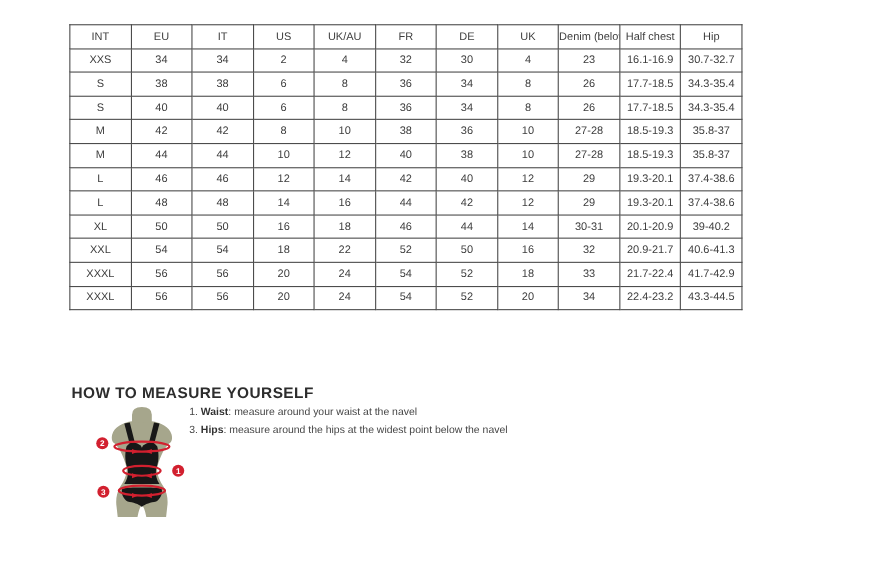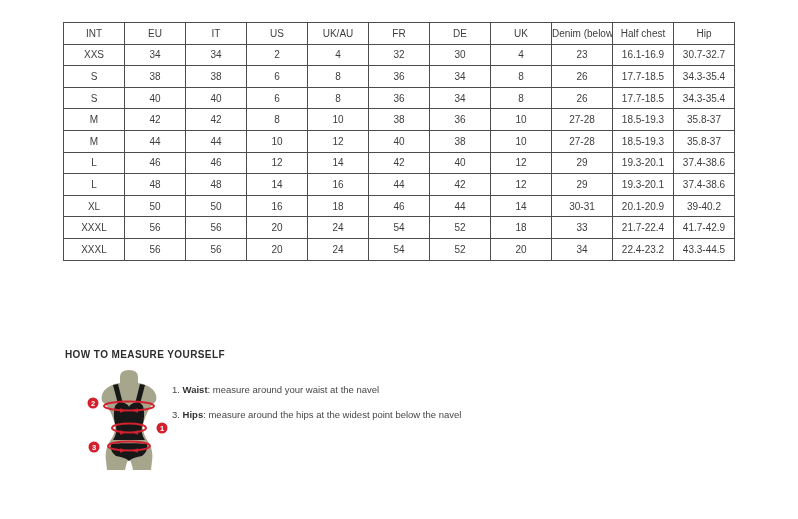--- a/index.html
+++ b/index.html
@@ -3,41 +3,41 @@
 <meta charset="utf-8">
 <style>
   html,body { margin:0; padding:0; }
   body {
     width:798px; height:519px; background:#ffffff; position:relative;
     font-family:"Liberation Sans", sans-serif; overflow:hidden;
   }
 
   
   .size-table {
-    position:absolute; left:63px; top:22px; width:672px;
+    position:absolute; left:63px; top:22px; width:612px;
     border-collapse:collapse; table-layout:fixed;
   }
   .size-table th, .size-table td {
     border:1px solid #4c4c4c;
     height:20.6px; padding:0;
     font-size:10px; font-weight:400; color:#3d3d3d;
     text-align:center; vertical-align:middle;
     white-space:nowrap; overflow:hidden;
   }
 
   
   .measure-heading {
     position:absolute; left:65px; top:349px;
-    font-size:10px; font-weight:700; color:#2d2d2d; letter-spacing:0.4px;
+    font-size:14px; font-weight:700; color:#2d2d2d; letter-spacing:0.4px;
   }
   .instructions {
     position:absolute; left:172px; top:370px;
     font-size:9.5px; color:#464646; line-height:10px;
   }
-  .measure-item { margin-bottom:7px; white-space:nowrap;margin-top:15px; }
+  .measure-item { margin-bottom:7px; white-space:nowrap; }
   .measure-item b { color:#333333; font-weight:700; }
 
   .figure { position:absolute; left:82px; top:369px; width:100px; height:105px; }
 </style>
 </head>
 <body>
 
 <div class="page">
 
   <table class="size-table">
@@ -155,20 +155,33 @@
           <td>16</td>
           <td>18</td>
           <td>46</td>
           <td>44</td>
           <td>14</td>
           <td>30-31</td>
           <td>20.1-20.9</td>
           <td>39-40.2</td>
         </tr>
         <tr>
+          <td>XXL</td>
+          <td>54</td>
+          <td>54</td>
+          <td>18</td>
+          <td>22</td>
+          <td>52</td>
+          <td>50</td>
+          <td>16</td>
+          <td>32</td>
+          <td>20.9-21.7</td>
+          <td>40.6-41.3</td>
+        </tr>
+        <tr>
           <td>XXXL</td>
           <td>56</td>
           <td>56</td>
           <td>20</td>
           <td>24</td>
           <td>54</td>
           <td>52</td>
           <td>18</td>
           <td>33</td>
           <td>21.7-22.4</td>

